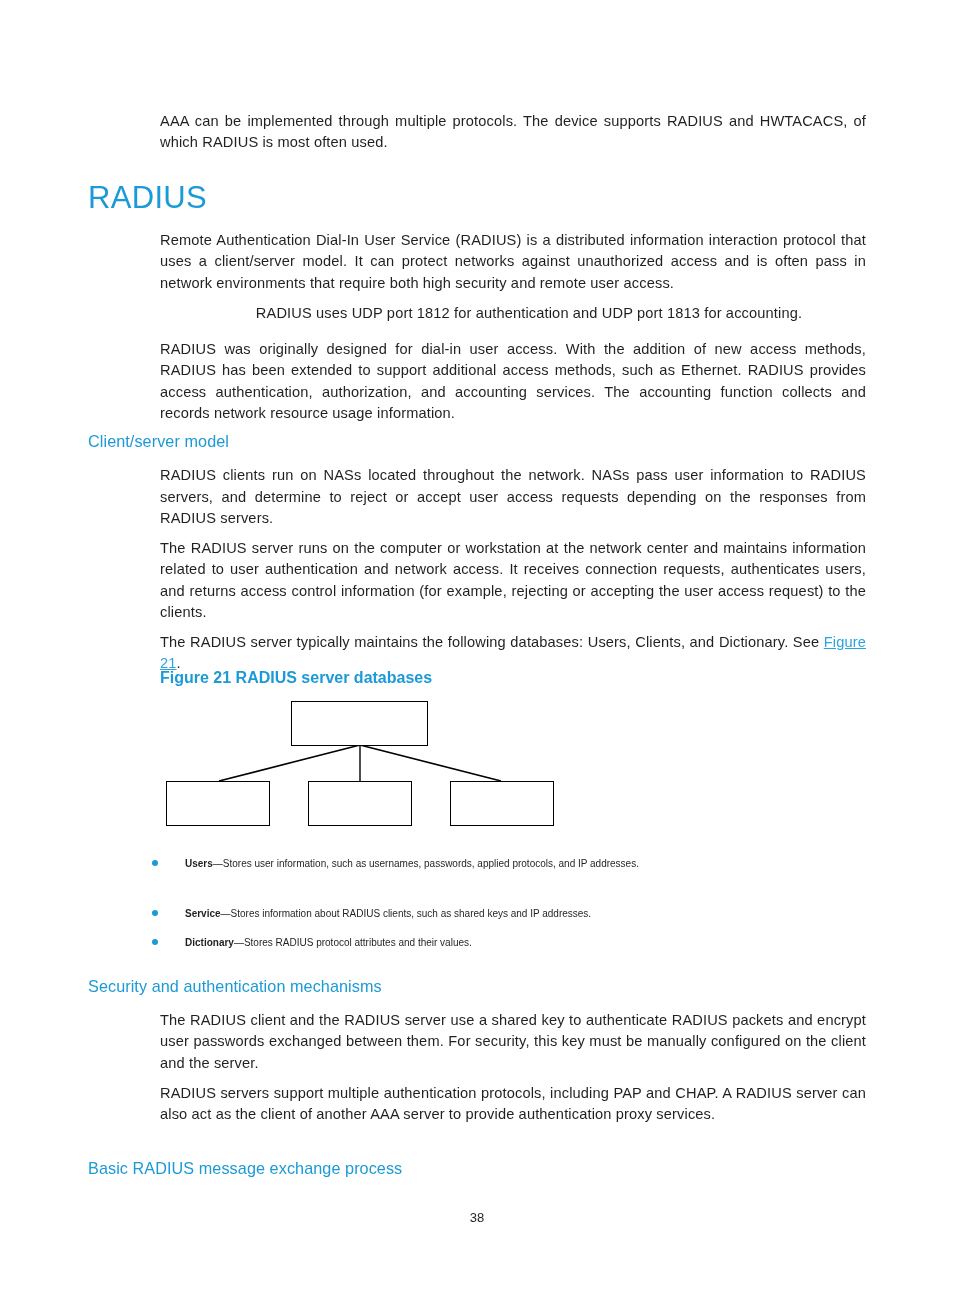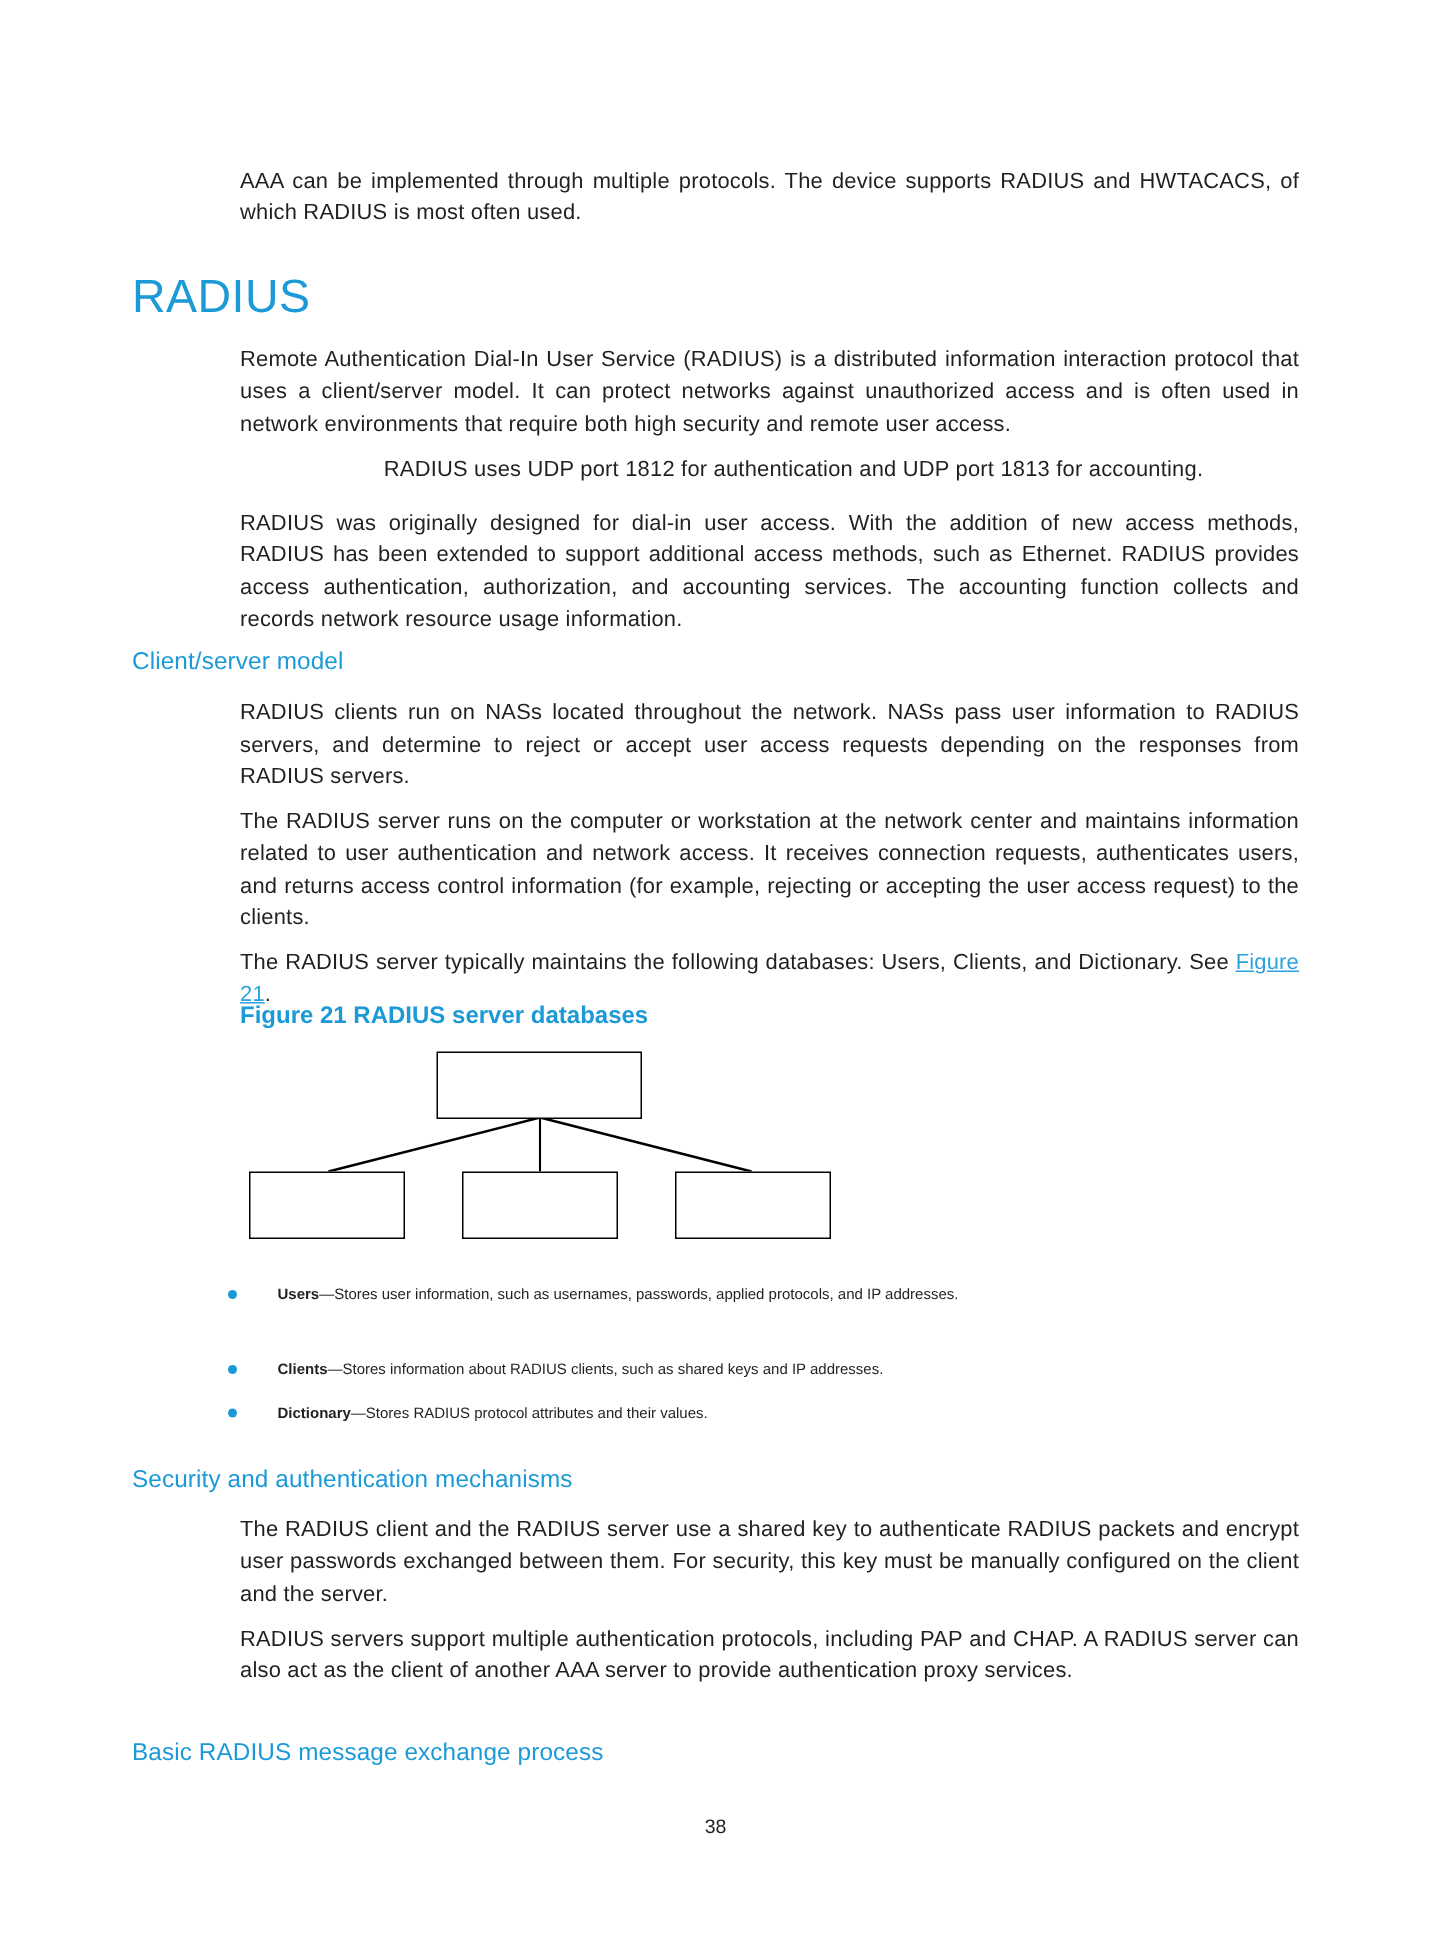--- a/index.html
+++ b/index.html
@@ -127,21 +127,21 @@
 </style>
 </head>
 <body>
 
 <div class="page">
 
   <p class="body-text" style="top:96px;">AAA can be implemented through multiple protocols. The device supports RADIUS and HWTACACS, of which RADIUS is most often used.</p>
 
   <h1 class="h1" style="top:160px;">RADIUS</h1>
 
-  <p class="body-text" style="top:215px;">Remote Authentication Dial-In User Service (RADIUS) is a distributed information interaction protocol that uses a client/server model. It can protect networks against unauthorized access and is often used in network environments that require both high security and remote user access.</p>
+  <p class="body-text" style="top:215px;">Remote Authentication Dial-In User Service (RADIUS) is a distributed information interaction protocol that uses a client/server model. It can protect networks against unauthorized access and is often pass in network environments that require both high security and remote user access.</p>
   <p class="body-text nojustify" style="top:288px;">RADIUS uses UDP port 1812 for authentication and UDP port 1813 for accounting.</p>
   <p class="body-text" style="top:324px;">RADIUS was originally designed for dial-in user access. With the addition of new access methods, RADIUS has been extended to support additional access methods, such as Ethernet. RADIUS provides access authentication, authorization, and accounting services. The accounting function collects and records network resource usage information.</p>
 
   <h2 class="h2" style="top:418px;">Client/server model</h2>
   <p class="body-text" style="top:449px;margin-top:16px;">RADIUS clients run on NASs located throughout the network. NASs pass user information to RADIUS servers, and determine to reject or accept user access requests depending on the responses from RADIUS servers.</p>
   <p class="body-text" style="top:523px;">The RADIUS server runs on the computer or workstation at the network center and maintains information related to user authentication and network access. It receives connection requests, authenticates users, and returns access control information (for example, rejecting or accepting the user access request) to the clients.</p>
 
   <p class="body-text" style="top:617px;"><span>The RADIUS server typically maintains the following databases: Users, Clients, and Dictionary. See </span><a class="xref" href="#">Figure 21</a><span>.</span></p>
 
   <div class="fig-caption" style="top:669px;">Figure 21 RADIUS server databases</div>
@@ -159,21 +159,21 @@
     <div class="fig-box" style="left:450px; top:87px; width:104px; height:45px;"></div>
   </div>
 
   <div class="bullet-row" style="top:853px;">
     <span class="bullet-dot"></span>
     <span class="bullet-body"><span class="term">Users</span><span>—Stores user information, such as usernames, passwords, applied protocols, and IP addresses.</span></span>
   </div>
 
   <div class="bullet-row" style="top:903px;">
     <span class="bullet-dot"></span>
-    <span class="bullet-body"><span class="term">Clients</span><span>—Stores information about RADIUS clients, such as shared keys and IP addresses.</span></span>
+    <span class="bullet-body"><span class="term">Service</span><span>—Stores information about RADIUS clients, such as shared keys and IP addresses.</span></span>
   </div>
 
   <div class="bullet-row" style="top:932px;">
     <span class="bullet-dot"></span>
     <span class="bullet-body"><span class="term">Dictionary</span><span>—Stores RADIUS protocol attributes and their values.</span></span>
   </div>
 
   <h2 class="h2" style="top:963px;">Security and authentication mechanisms</h2>
   <p class="body-text" style="top:995px;">The RADIUS client and the RADIUS server use a shared key to authenticate RADIUS packets and encrypt user passwords exchanged between them. For security, this key must be manually configured on the client and the server.</p>
   <p class="body-text" style="top:1068px;">RADIUS servers support multiple authentication protocols, including PAP and CHAP. A RADIUS server can also act as the client of another AAA server to provide authentication proxy services.</p>

